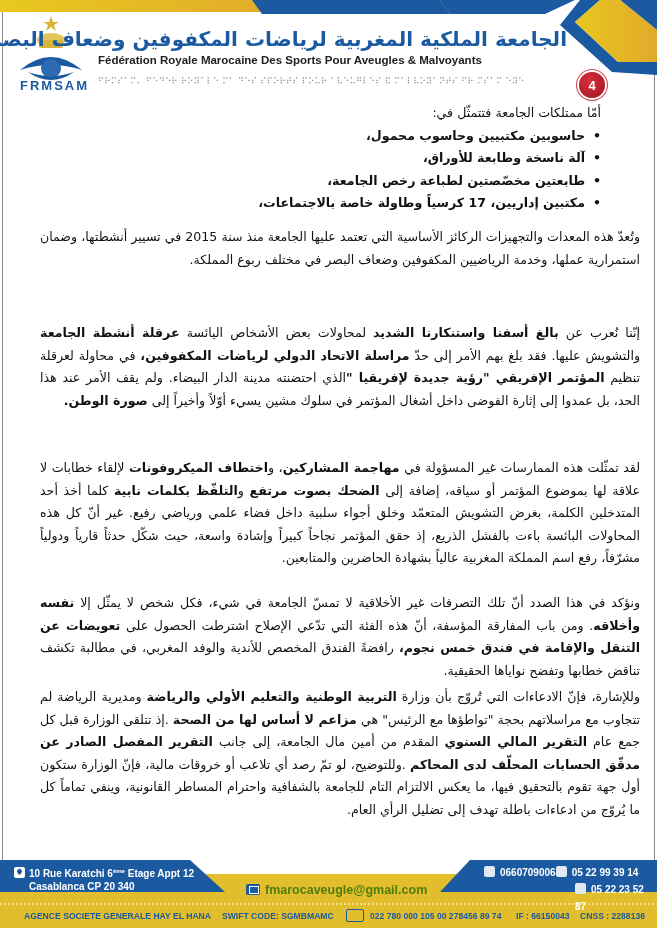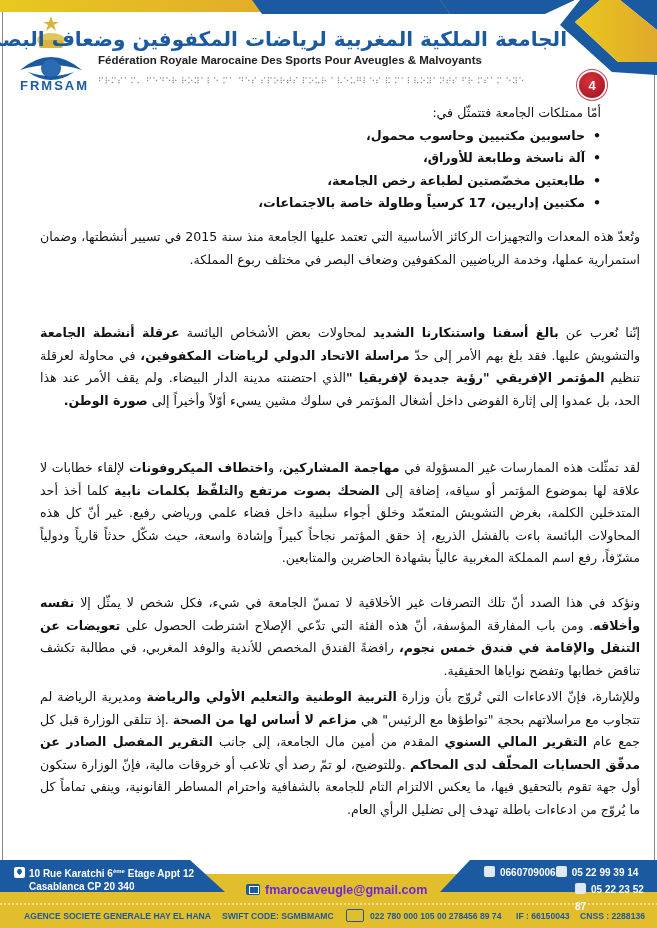--- a/index.html
+++ b/index.html
@@ -33,21 +33,21 @@
     .p4 { top: 592px; }
     .p5 { top: 686px; }
 
     
     .footer { position: absolute; left: 0; top: 860px; width: 657px; height: 68px; }
     .ft-svg { position: absolute; left: 0; top: 0; width: 657px; height: 68px; }
     .ft-addr { position: absolute; left: 14px; top: 5px; color: #fff; font-size: 10px; font-weight: bold; line-height: 13px; }
     .ft-addr .ic { display: inline-block; width: 11px; height: 11px; background: #fff; border-radius: 2px; margin-right: 4px; vertical-align: -1px; position: relative; }
     .ft-addr .ic::after { content: ""; position: absolute; left: 3px; top: 2px; width: 5px; height: 5px; border-radius: 50% 50% 50% 0; transform: rotate(-45deg); background: #1b5aa0; }
     .ft-addr sup { font-size: 6px; }
-    .ft-mail { position: absolute; left: 246px; top: 23px; color: #6d28d9; font-size: 12.5px; font-weight: bold; }
+    .ft-mail { position: absolute; left: 246px; top: 23px; color: #4d7c0f; font-size: 12.5px; font-weight: bold; }
     .ft-mail .ic { display: inline-block; width: 14px; height: 11px; background: #1b5aa0; border-radius: 2px; margin-right: 5px; vertical-align: -1px; position: relative; }
     .ft-mail .ic::after { content: ""; position: absolute; left: 3px; top: 2px; width: 8px; height: 6px; border: 1px solid #fff; }
     .ft-phones { position: absolute; left: 484px; top: 4px; color: #fff; font-size: 10px; font-weight: bold; line-height: 17px; }
     .ft-phones .row { display: flex; }
     .ft-phones .ic { display: inline-block; width: 11px; height: 11px; background: #e0e8f3; border-radius: 2px; margin-right: 5px; vertical-align: -1px; }
     .ft-phones .row2 { padding-left: 91px; }
     .ft-bank { position: absolute; left: 0; top: 46px; width: 570px; height: 20px; display: flex; align-items: center; color: #1b5aa0; font-size: 8.6px; font-weight: bold; white-space: nowrap; }
     .ft-bank span { position: absolute; }
     .ft-bank .card-ic { display: inline-block; width: 18px; height: 13px; border: 1.5px solid #1b5aa0; border-radius: 2px; position: absolute; }
   </style>

